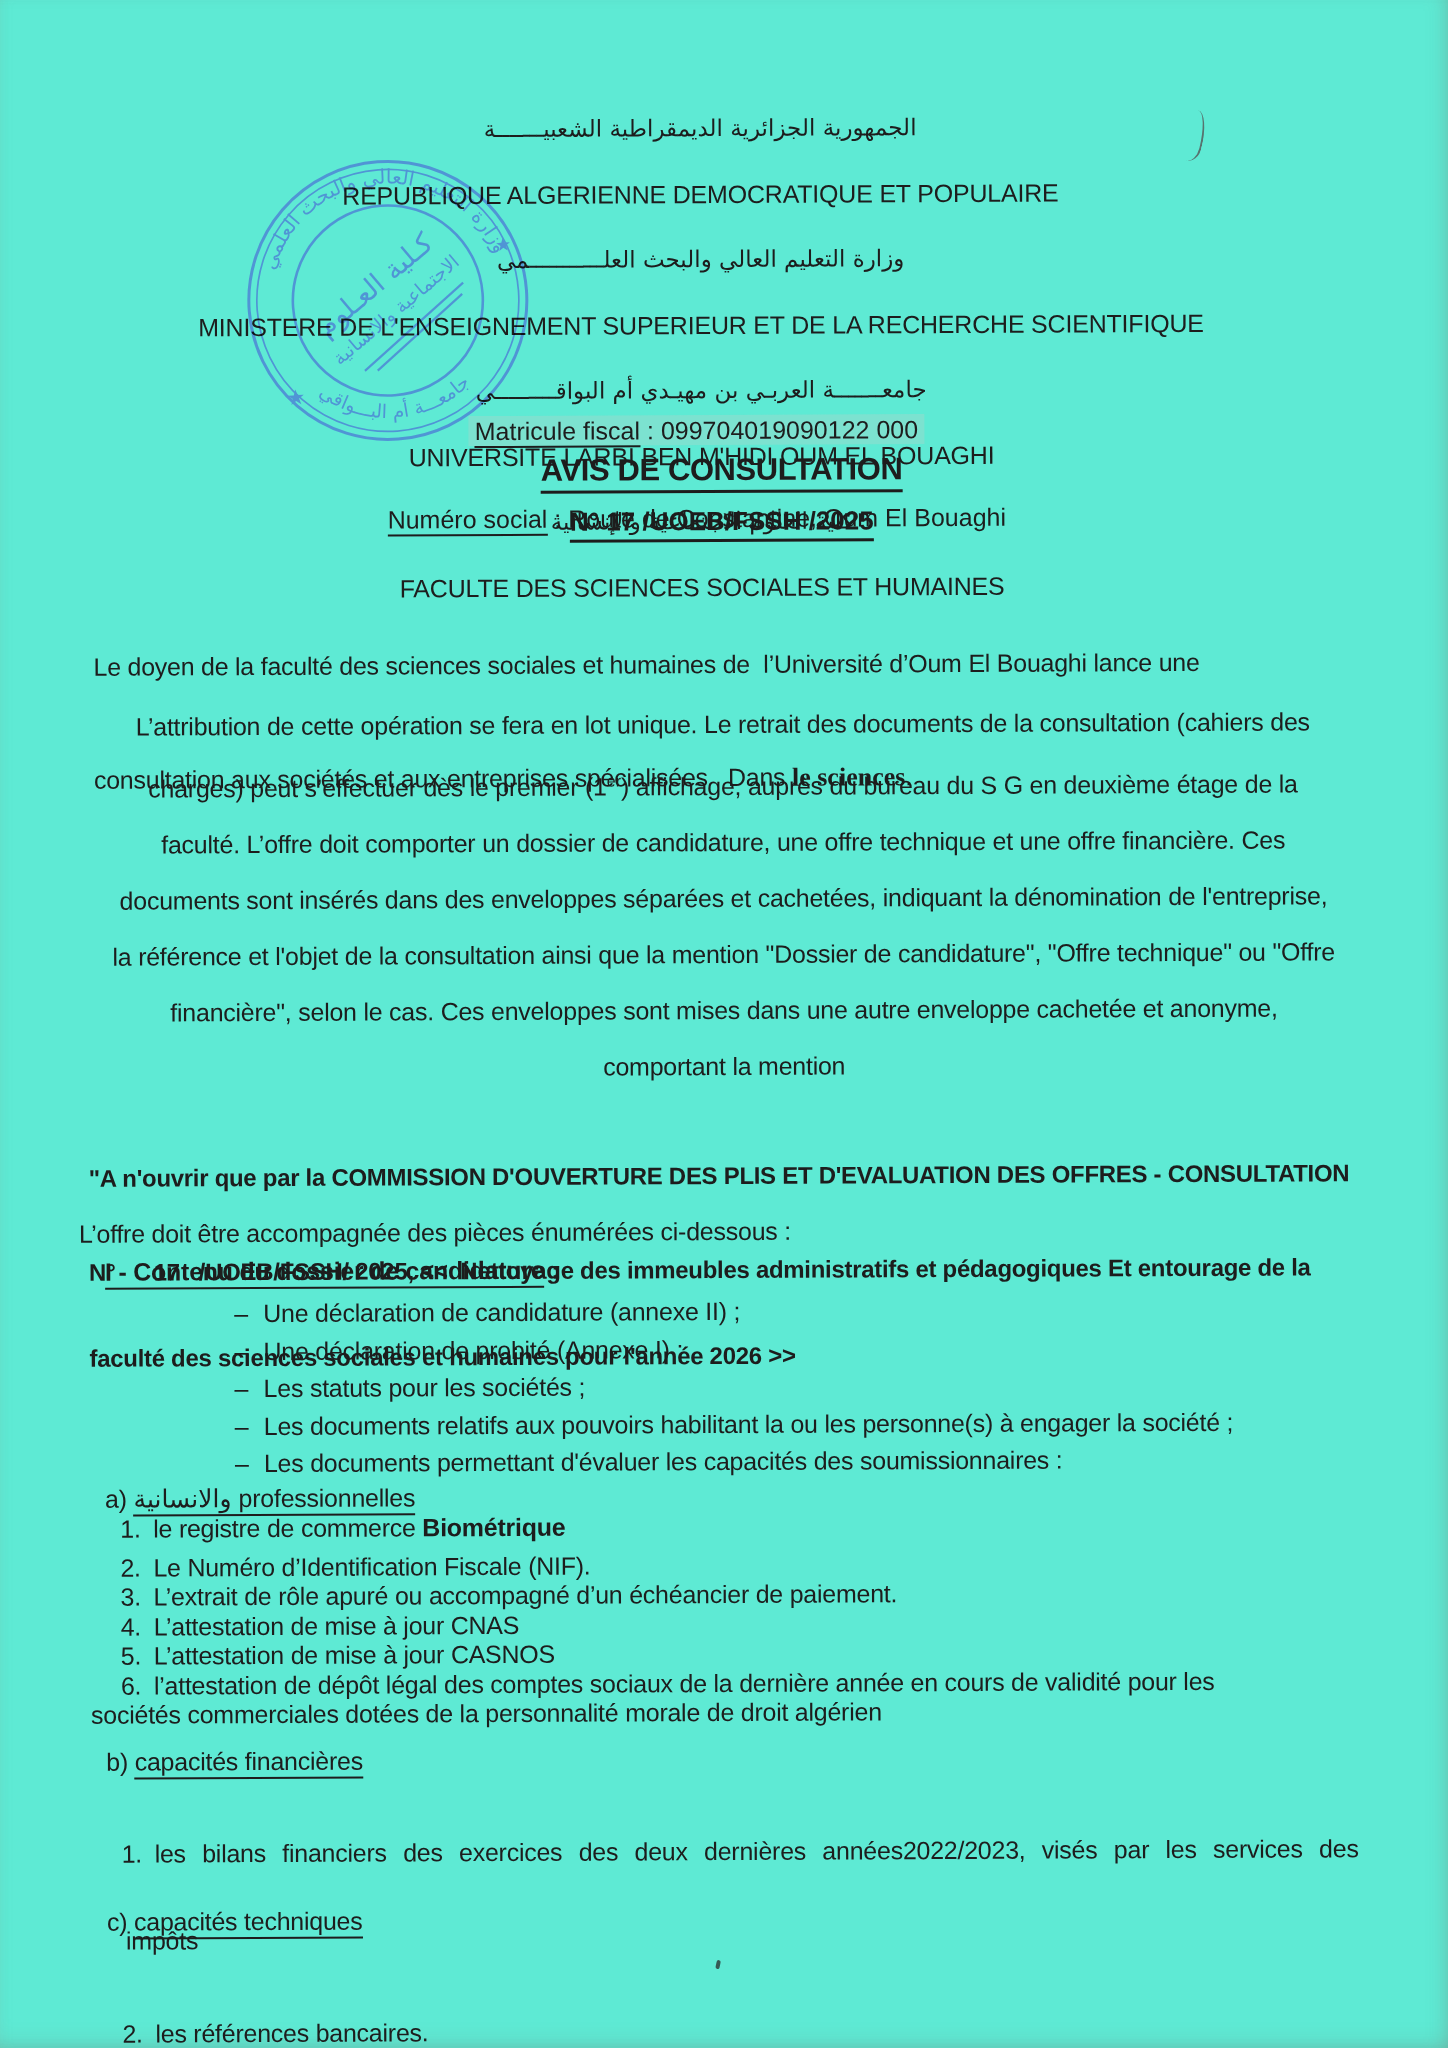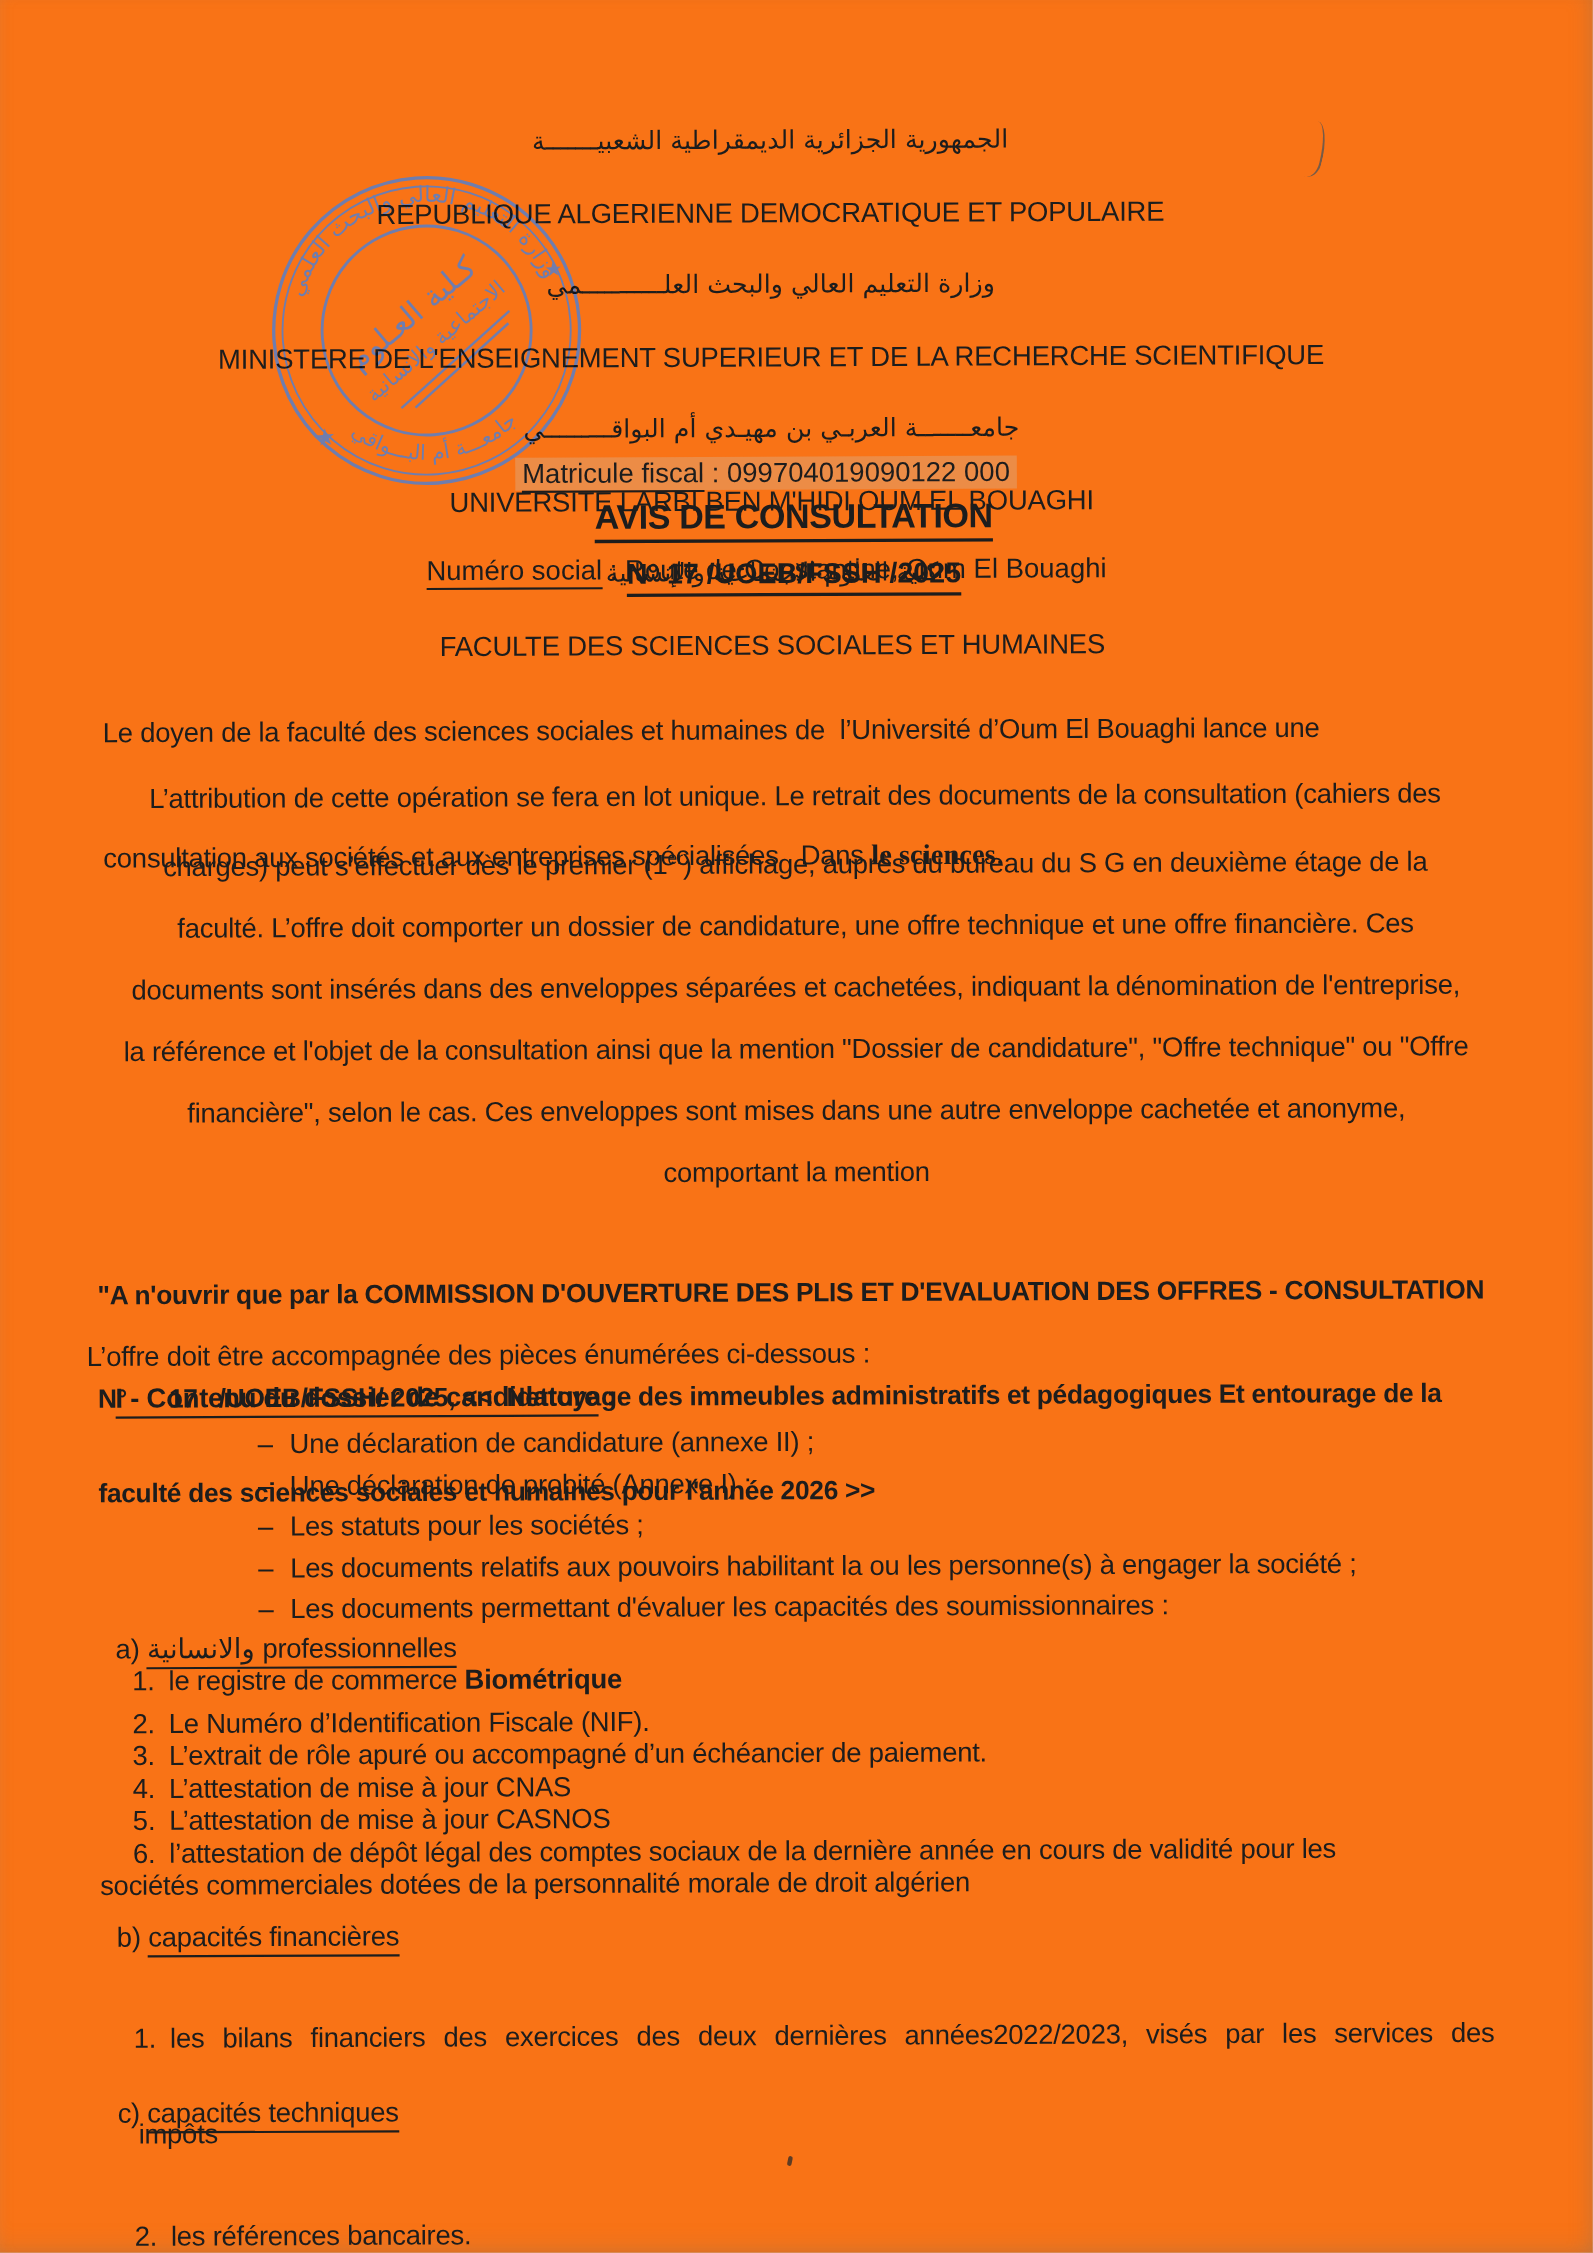--- a/index.html
+++ b/index.html
@@ -1,19 +1,19 @@
 <!DOCTYPE html>
 <html><head>
 <meta charset="utf-8">
 <style>
   html,body{margin:0;padding:0;}
   body{background:#d8d8d4;font-family:"Liberation Sans",sans-serif;}
   .page{
     position:relative;width:1448px;height:2048px;margin:0 auto;
-    background:#f97316;overflow:hidden;
+    background:#5eead4;overflow:hidden;
     box-shadow:inset -14px 0 22px -16px rgba(120,120,110,.45),
                inset 0 -18px 26px -20px rgba(120,120,110,.4),
                inset 10px 0 18px -16px rgba(160,160,150,.25);
   }
   .content{position:absolute;inset:0;transform:rotate(-0.25deg);color:#1d1d1d;}
   .blk{position:absolute;white-space:pre;}
   .ln{line-height:29px;}
   
   .header{top:78px;left:0;width:1408px;text-align:center;}
   .header .ln{line-height:29.5px;}

